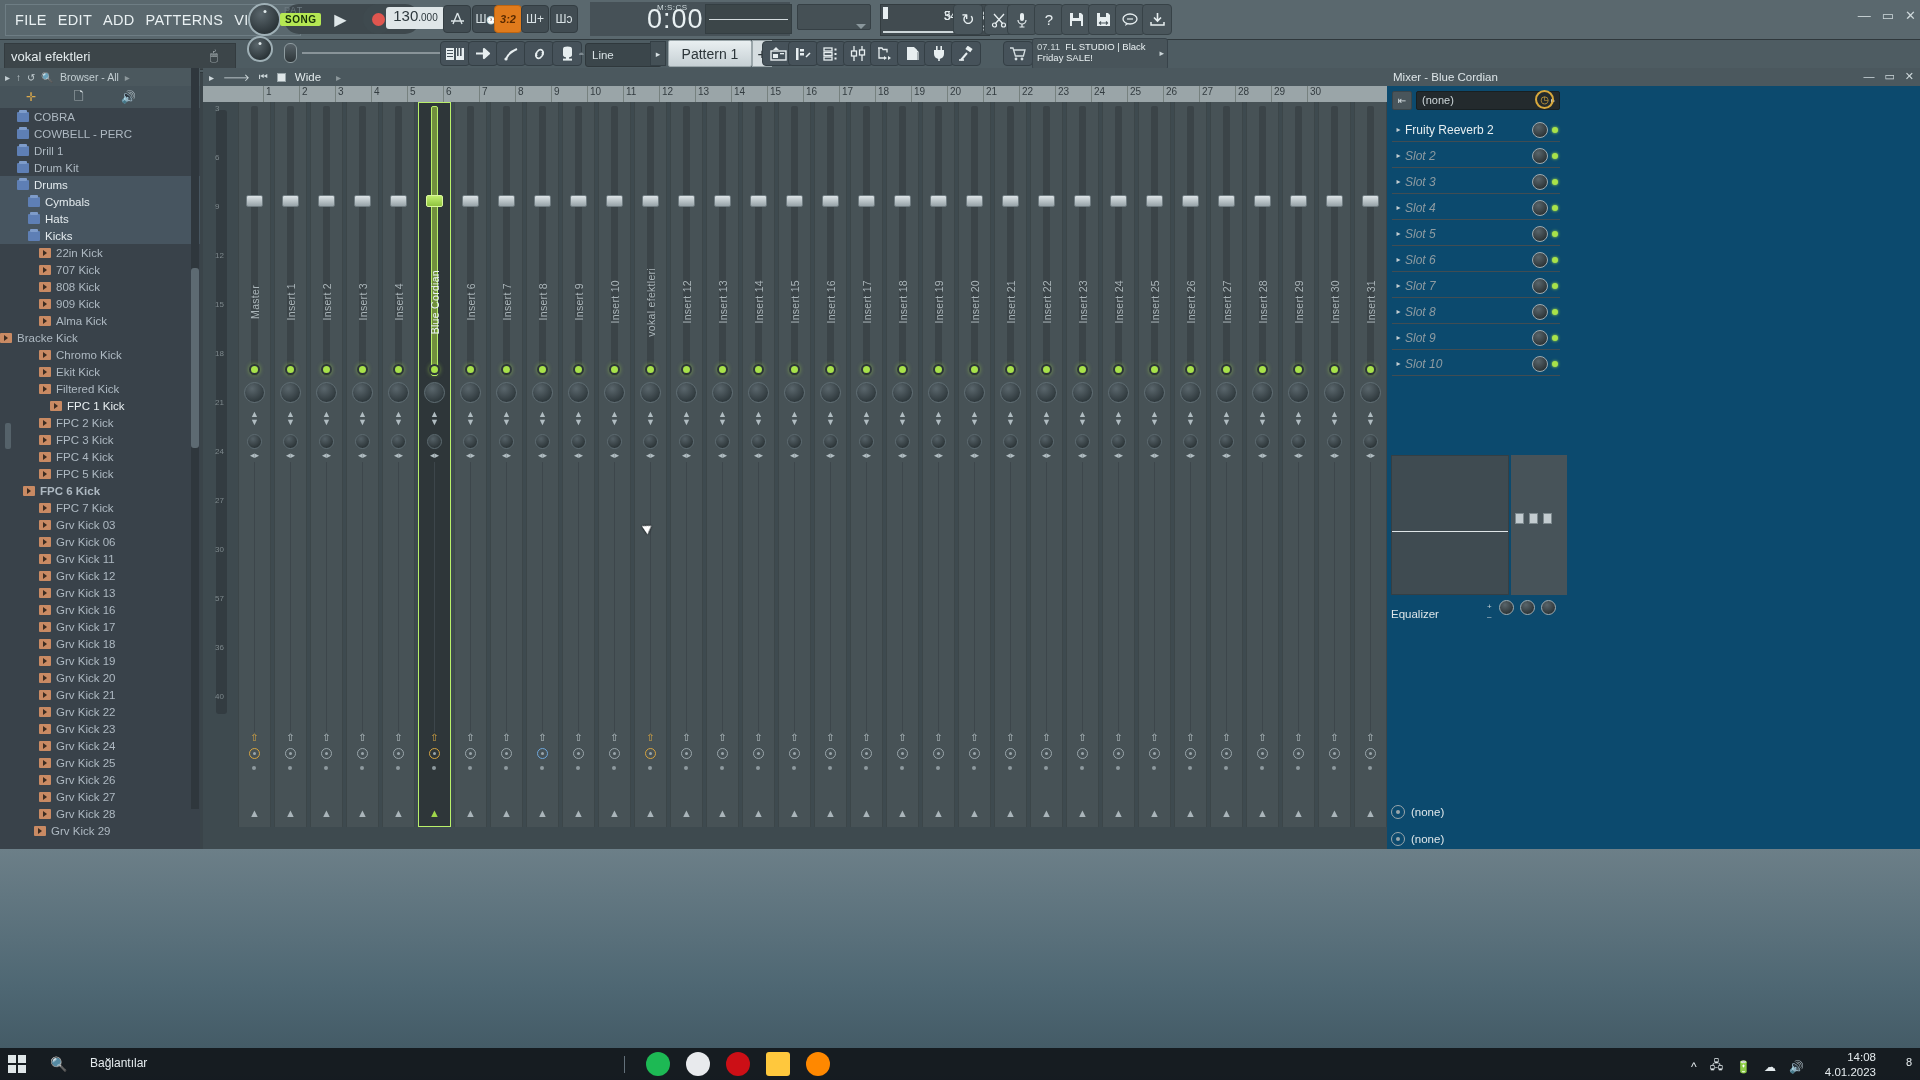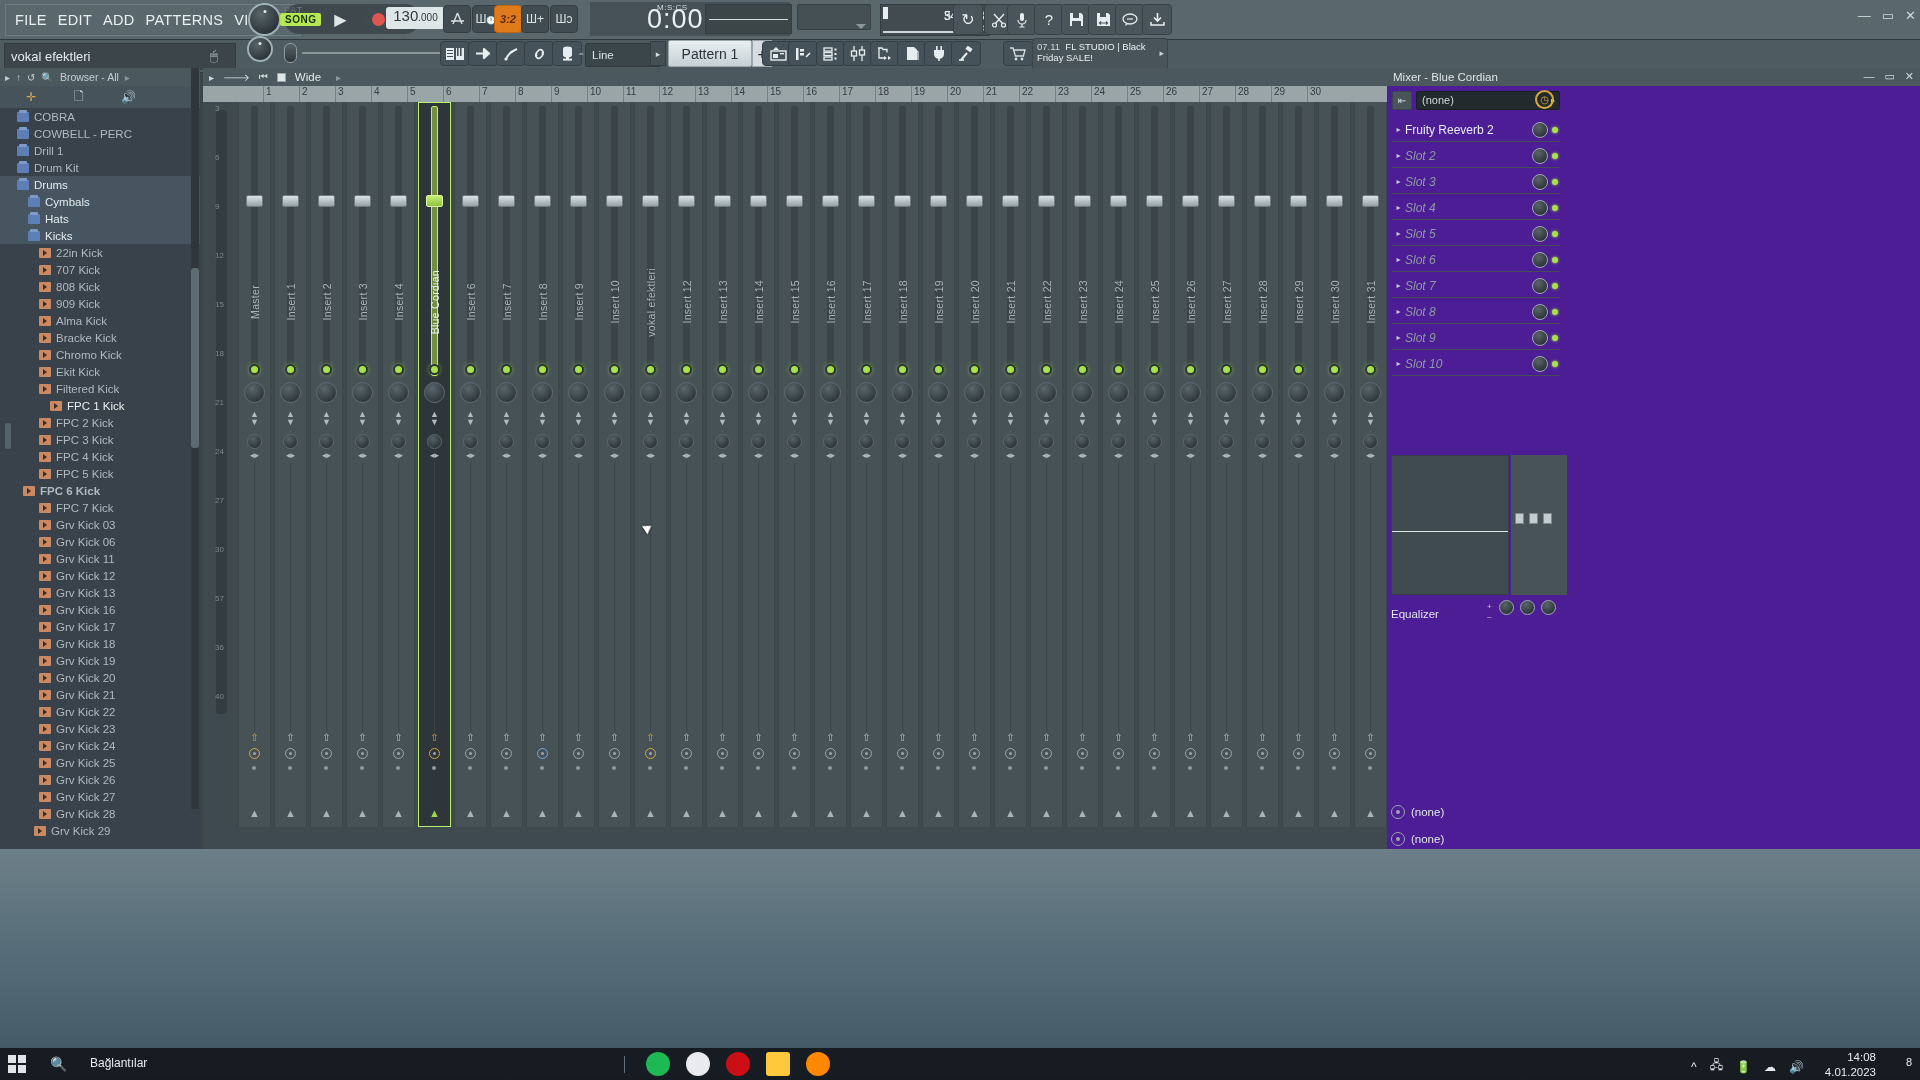--- a/index.html
+++ b/index.html
@@ -192,21 +192,21 @@
   .strip .circ::after { content:""; position:absolute; left:3px; top:3px; width:3px; height:3px;
                  border-radius:50%; background:#9aa6ab; }
   .strip .dot3 { position:absolute; left:14px; top:664px; width:4px; height:4px; border-radius:50%; background:#8e9a9f; }
   .strip .tri { position:absolute; left:11px; top:705px; width:11px; text-align:center;
                  color:#aab5ba; font-size:11px; cursor:pointer; }
   .strip .tri.green { color:#9fd74a; }
   #mx-vscroll { position:absolute; left:1376px; top:104px; width:9px; height:720px; background:#343e42; }
   #mx-vthumb { position:absolute; left:1376px; top:104px; width:9px; height:330px; background:#5d6a72; border-radius:4px; cursor:grab;}
 
   
-  #rpanel { position:absolute; left:1387px; top:68px; width:533px; height:781px; background:#4c1d95; }
+  #rpanel { position:absolute; left:1387px; top:68px; width:533px; height:781px; background:#0c4a6e; }
   #rp-head { height:18px; background:#4b585e; display:flex; align-items:center; padding-left:6px;
              color:#dde5e8; font-size:11.5px; }
   #rp-head .wb { position:absolute; right:6px; top:2px; display:flex; gap:10px; color:#cfd9dc; font-size:11px; }
   #rp-head .wb span { cursor:pointer; }
   #rp-top { position:absolute; left:5px; top:22px; width:168px; height:20px; display:flex; align-items:center; gap:4px; }
   #rp-presetic { width:20px; height:19px; background:#49555b; border:1px solid #3a454a; border-radius:2px;
                  color:#d8e1e4; font-size:10px; display:flex; align-items:center; justify-content:center; cursor:pointer; }
   #rp-none { flex:1; height:19px; background:#232a2d; border:1px solid #182022; border-radius:2px;
              color:#cfd8db; font-size:11px; display:flex; align-items:center; padding-left:5px; cursor:pointer; position:relative; }
   #rp-none .cv { position:absolute; right:4px; font-size:8px; }
@@ -584,21 +584,21 @@
           <span>808 Kick</span>
         </div>
         <div class="br-row" style="padding-left: 39px;">
           <span class="aico"></span>
           <span>909 Kick</span>
         </div>
         <div class="br-row" style="padding-left: 39px;">
           <span class="aico"></span>
           <span>Alma Kick</span>
         </div>
-        <div class="br-row" style="padding-left: 39px;">
+        <div class="br-row" style="">
           <span class="aico"></span>
           <span>Bracke Kick</span>
         </div>
         <div class="br-row" style="padding-left: 39px;">
           <span class="aico"></span>
           <span>Chromo Kick</span>
         </div>
         <div class="br-row" style="padding-left: 39px;">
           <span class="aico"></span>
           <span>Ekit Kick</span>

